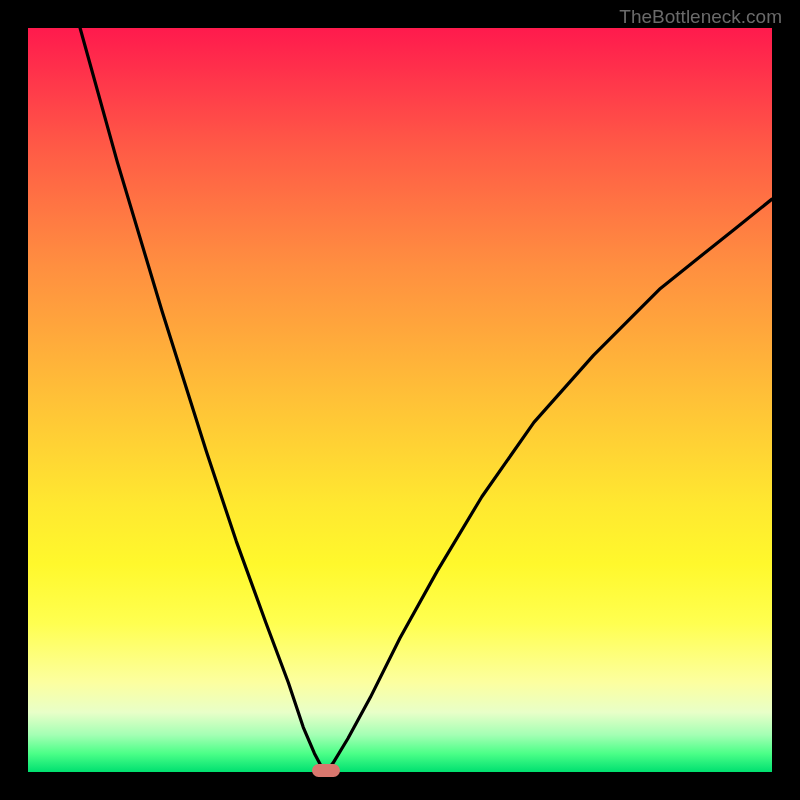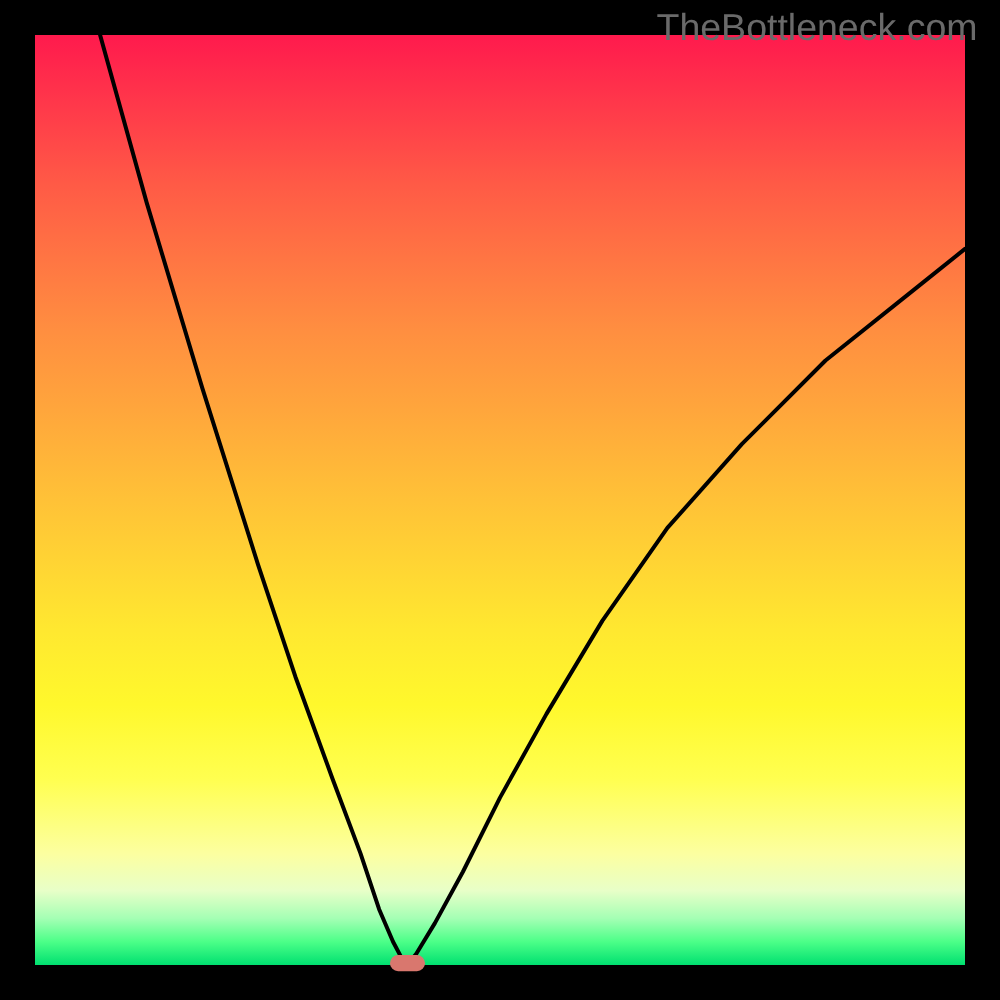--- a/index.html
+++ b/index.html
@@ -9,21 +9,21 @@
     height: 800px;
     background: #000;
     position: relative;
     font-family: Arial, sans-serif;
   }
   .watermark {
     position: absolute;
     top: 6px;
     right: 18px;
     color: #6a6a6a;
-    font-size: 30px;
+    font-size: 19px;
     font-weight: 400;
     z-index: 10;
   }
   .plot-area {
     position: absolute;
     left: 28px;
     top: 28px;
     width: 744px;
     height: 744px;
   }

